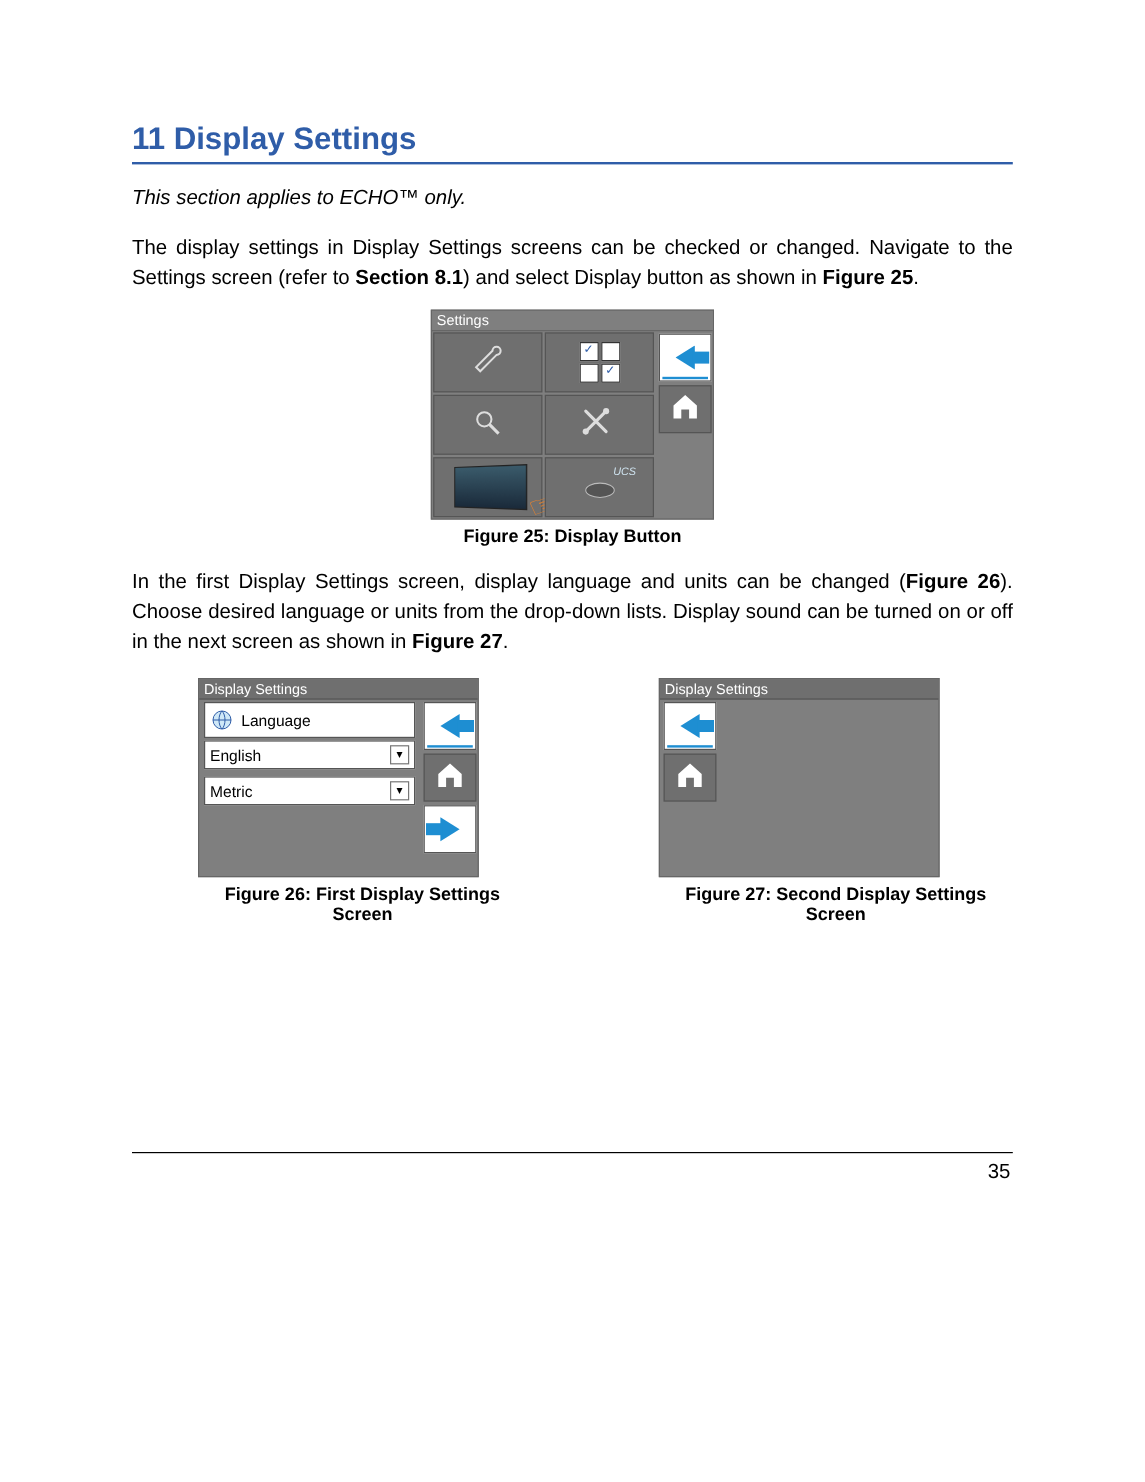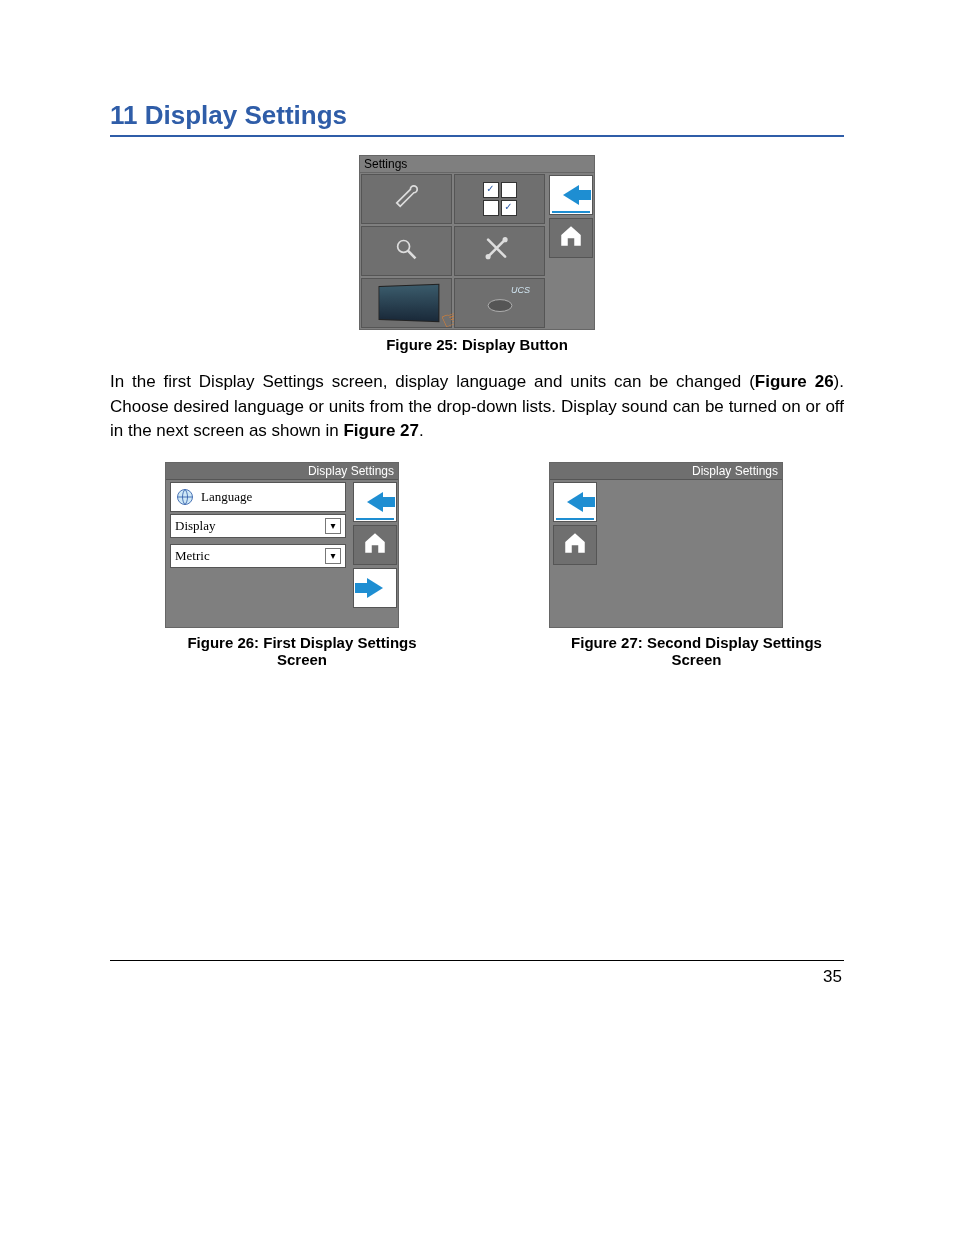--- a/index.html
+++ b/index.html
@@ -46,21 +46,21 @@
 
   
   .fig25 {
     display: inline-block;
     width: 234px;
     background: #7f7f7f;
     border: 1px solid #666;
   }
   .fig25-title {
     background: #7f7f7f;
-    color: #000000;
+    color: #ffffff;
     font-size: 12px;
     padding: 1px 4px;
     border-bottom: 1px solid #666;
     text-align: left;
   }
   .fig25-body { display: flex; }
   .fig25-left { width: 186px; }
   .fig25-right { width: 48px; padding: 2px 3px; box-sizing: border-box; }
   .grid-row { display: flex; }
   .grid-cell {
@@ -129,31 +129,31 @@
     position:absolute; top:6px; right:14px;
   }
 
   
   .fig-row { display: flex; gap: 110px; justify-content: flex-start; margin-top: 18px; margin-left: 55px;}
   .fig-col { text-align: center; }
   .panel {
     width: 234px; height: 166px;
     background: #7f7f7f;
     border: 1px solid #666;
-    text-align: right;
+    text-align: left;
     box-sizing: border-box;
     position: relative;
   }
   .panel-title {
     background: #6f6f6f;
     color: #fff; font-size: 12px;
     padding: 1px 4px;
     border-bottom: 1px solid #555;
   }
-  .panel-body { display: flex; font-family: Liberation Serif, serif; }
+  .panel-body { display: flex; }
   .panel-main { width: 184px; padding: 2px 4px; box-sizing:border-box; }
   .panel-side { width: 48px; padding: 2px 3px; box-sizing:border-box; }
   .label-row {
     display: flex; align-items: center;
     background:#fff; border:1px solid #555;
     height: 28px; margin-bottom: 2px;
     padding: 0 4px; font-size: 13px; color:#000;
   }
   .label-row .globe { width:20px; height:20px; margin-right:6px; }
   .label-row .flask { width:22px; height:20px; margin-right:4px; }
@@ -188,21 +188,25 @@
     font-size: 17px;
   }
 </style>
 </head>
 <body>
 
 <div class="page">
 
   <div class="section-heading">11  Display Settings</div>
 
-
+  <div class="note">This section applies to ECHO™ only.</div>
+
+  <p class="body-text">
+    <span>The display settings in Display Settings screens can be checked or changed. Navigate to the Settings screen (refer to </span><span class="bold">Section 8.1</span><span>) and select Display button as shown in </span><span class="bold">Figure 25</span><span>.</span>
+  </p>
 
   <div class="fig-wrap">
     <div class="fig25">
       <div class="fig25-title">Settings</div>
       <div class="fig25-body">
         <div class="fig25-left">
           <div class="grid-row">
             <div class="grid-cell">
               <span class="wrench">
                 <svg viewBox="0 0 40 30">
@@ -281,21 +285,21 @@
         <div class="panel-body">
           <div class="panel-main">
             <div class="label-row">
               <svg class="globe" viewBox="0 0 24 24">
                   <circle cx="12" cy="12" r="9" fill="#cfe8f7" stroke="#2f5da8"></circle>
                   <path d="M3 12h18 M12 3c4 4 4 14 0 18 M12 3c-4 4-4 14 0 18" stroke="#2f5da8" fill="none"></path>
                 </svg>
               <span>Language</span>
             </div>
             <div class="dropdown">
-              <span>Display</span>
+              <span>English</span>
               <span class="dd-arrow">▾</span>
             </div>
             <div class="dropdown">
               <span>Metric</span>
               <span class="dd-arrow">▾</span>
             </div>
           </div>
           <div class="panel-side">
             <div class="side-btn">
               <span class="arrow-left-blue"></span>

